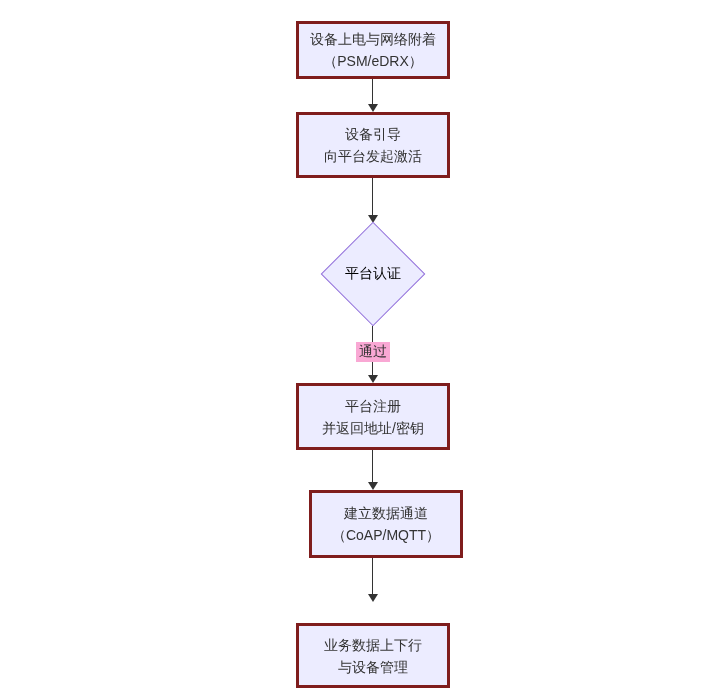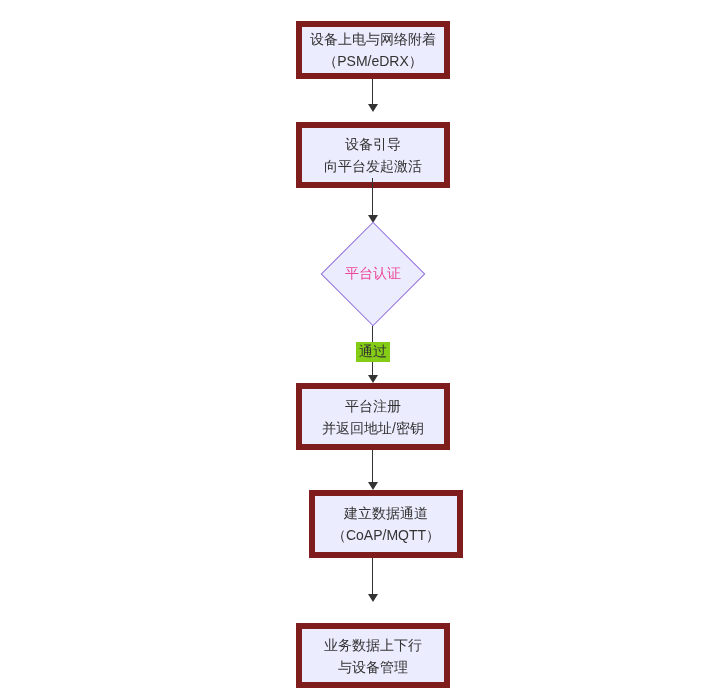--- a/index.html
+++ b/index.html
@@ -13,21 +13,21 @@
     height: 700px;
     background: #ffffff;
     overflow: hidden;
   }
   
   .node {
     position: absolute;
     left: 296px;
     width: 154px;
     background: #ECECFF;
-    border: 6px solid #7f1d1d;
+    border: 3px solid #7f1d1d;
     box-sizing: border-box;
     display: flex;
     align-items: center;
     justify-content: center;
     text-align: center;
     color: #333333;
     font-size: 14px;
     line-height: 22px;
     white-space: pre-line;
   }
@@ -48,21 +48,21 @@
     width: 74px;
     height: 74px;
     background: #ECECFF;
     border: 1px solid #9370DB;
     box-sizing: border-box;
     transform: rotate(45deg);
   }
   .diamond-label {
     position: relative;
     z-index: 2;
-    color: #ec4899;
+    color: #000000;
     font-size: 14px;
     white-space: nowrap;
   }
   
   .edge-line {
     position: absolute;
     left: 372px;
     width: 1px;
     background: #333333;
   }
@@ -73,40 +73,40 @@
     height: 0;
     border-left: 5px solid transparent;
     border-right: 5px solid transparent;
     border-top: 8px solid #333333;
   }
   .edge-label {
     position: absolute;
     left: 373px;
     top: 352px;
     transform: translate(-50%, -50%);
-    background: #84cc16;
+    background: #f9a8d4;
     color: #333333;
     font-size: 14px;
     padding: 1px 3px;
     white-space: nowrap;
     z-index: 3;
   }
 </style>
 </head>
 <body>
 
 <div class="canvas">
 
   <div class="node" style="top:21px; height:58px;">设备上电与网络附着
 （PSM/eDRX）</div>
 
   <div class="edge-line" style="top:79px; height:26px;"></div>
   <div class="arrow-head" style="top:104px;"></div>
 
-  <div class="node" style="top:112px; height:66px;margin-top:10px;">设备引导
+  <div class="node" style="top:112px; height:66px;">设备引导
 向平台发起激活</div>
 
   <div class="edge-line" style="top:178px; height:38px;"></div>
   <div class="arrow-head" style="top:215px;"></div>
 
   <div class="diamond-wrap">
     <div class="diamond-shape"></div>
     <span class="diamond-label">平台认证</span>
   </div>
 

